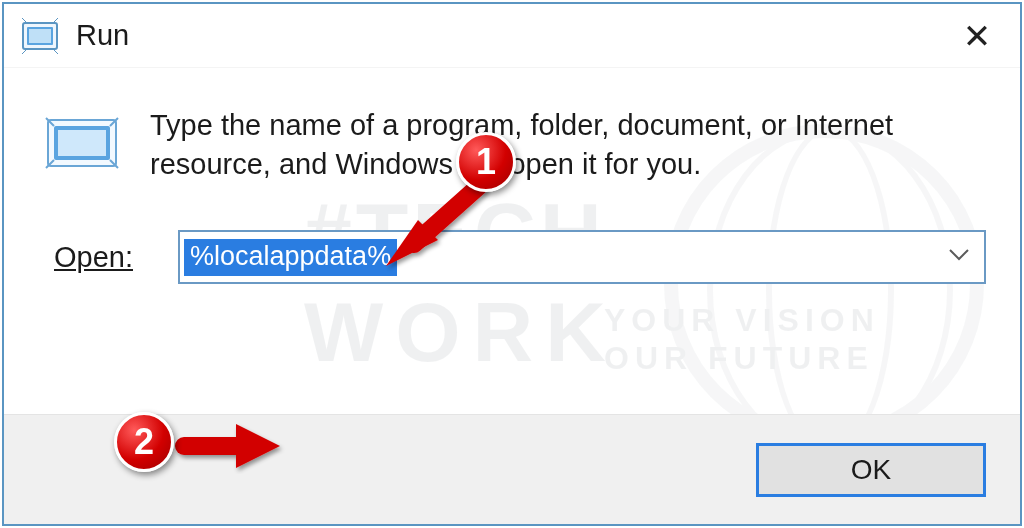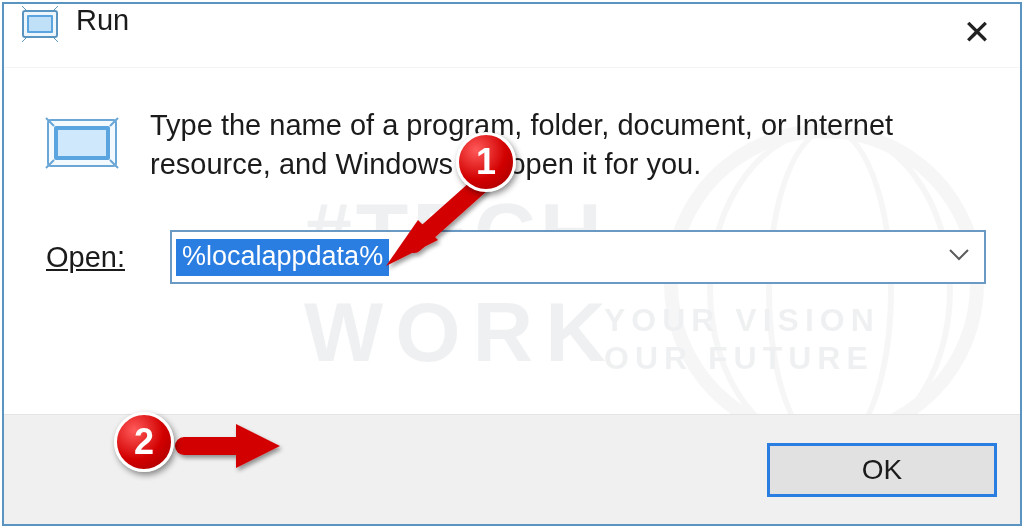--- a/index.html
+++ b/index.html
@@ -49,21 +49,21 @@
   .wm-line1 { position:absolute; top: 30px; left: 0; font-size: 86px; }
   .wm-line2 { position:absolute; top: 130px; left: 0; font-size: 84px; letter-spacing: 12px;}
   .wm-sub1 { position:absolute; top: 148px; left: 300px; font-size: 32px; font-weight:600; letter-spacing:6px;}
   .wm-sub2 { position:absolute; top: 186px; left: 300px; font-size: 32px; font-weight:600; letter-spacing:6px;}
 
   
   .titlebar {
     position: relative;
     height: 64px;
     display: flex;
-    align-items: flex-start;
+    align-items: center;
     padding: 0 8px 0 16px;
     border-bottom: 1px solid #f4f4f4;
   }
   .run-appicon {
     width: 40px; height: 40px;
     margin-right: 16px;
   }
   .title-text {
     font-size: 29px;
     color: #1b1b1b;
@@ -98,21 +98,21 @@
     font-size: 29px;
     color: #1b1b1b;
     line-height: 1.35;
     max-width: 840px;
   }
 
   .open-row {
     display: flex;
     align-items: center;
     gap: 24px;
-    margin-left: 12px;
+    margin-left: 20px;
     margin-right: 4px;
   }
   .open-label {
     font-size: 29px;
     color: #1b1b1b;
     text-decoration: underline;
     text-underline-offset: 2px;
     width: 100px;
   }
   .combo {
@@ -145,21 +145,21 @@
   .button-strip {
     position: absolute;
     left: 0; right: 0; bottom: 0;
     height: 110px;
     background: #f0f0f0;
     border-top: 1px solid #e4e4e4;
     display: flex;
     align-items: center;
     justify-content: flex-end;
     gap: 34px;
-    padding-right: 23px;
+    padding-right: 34px;
   }
   .btn {
     width: 230px;
     height: 54px;
     font-size: 28px;
     color: #1b1b1b;
     background: #e1e1e1;
     border: 2px solid #a8a8a8;
     display: flex;
     align-items: center;

